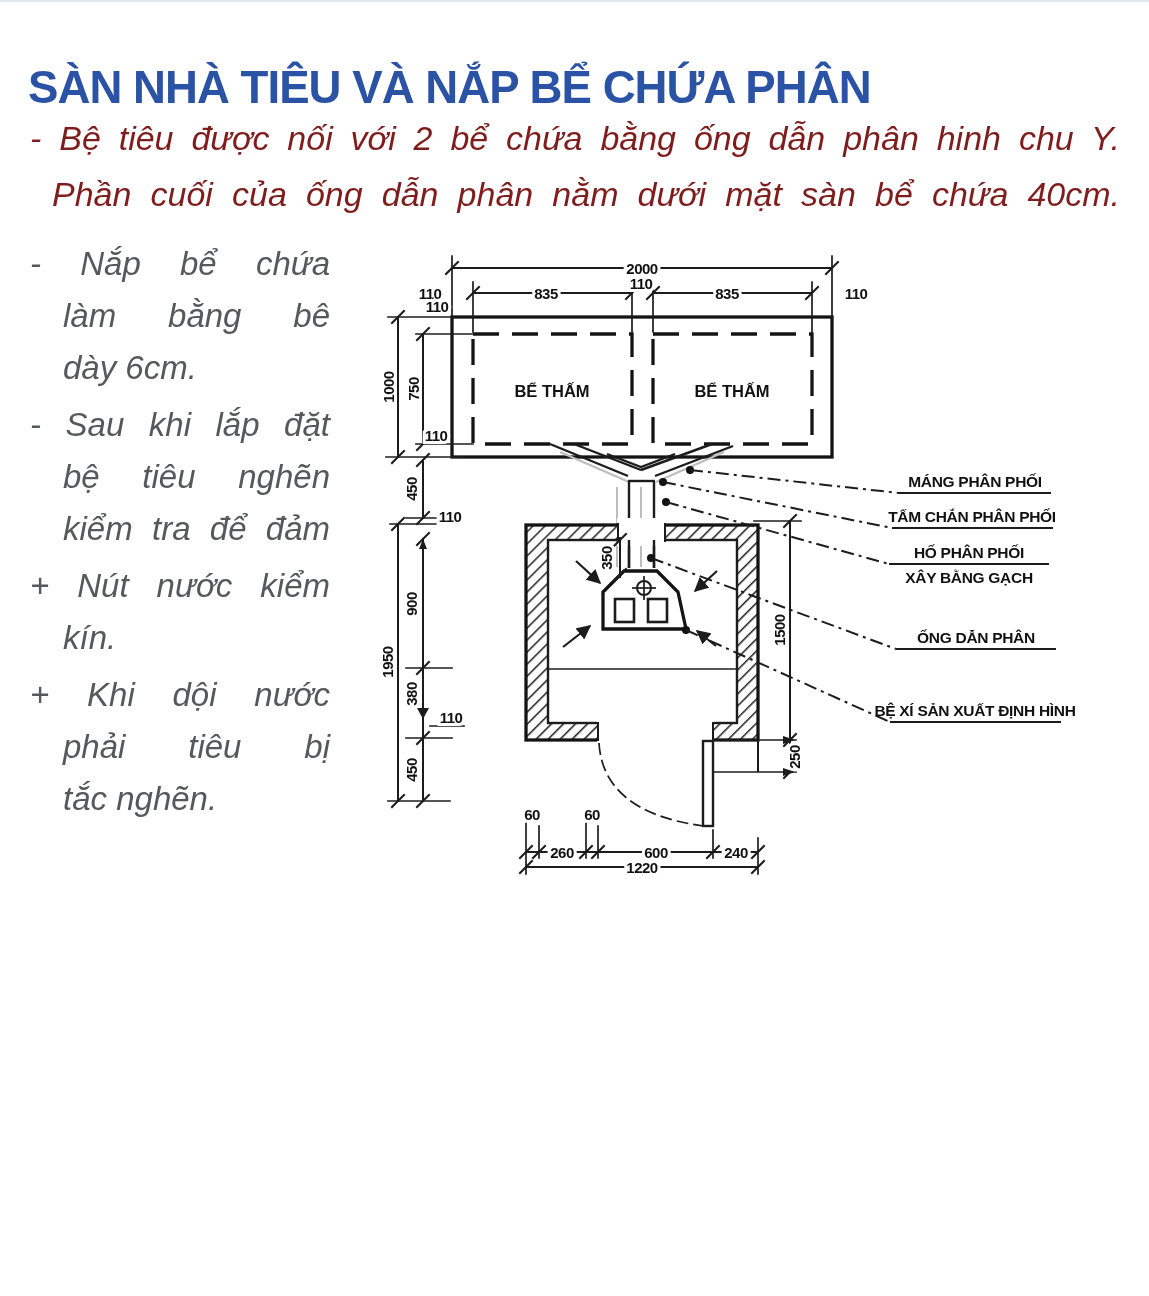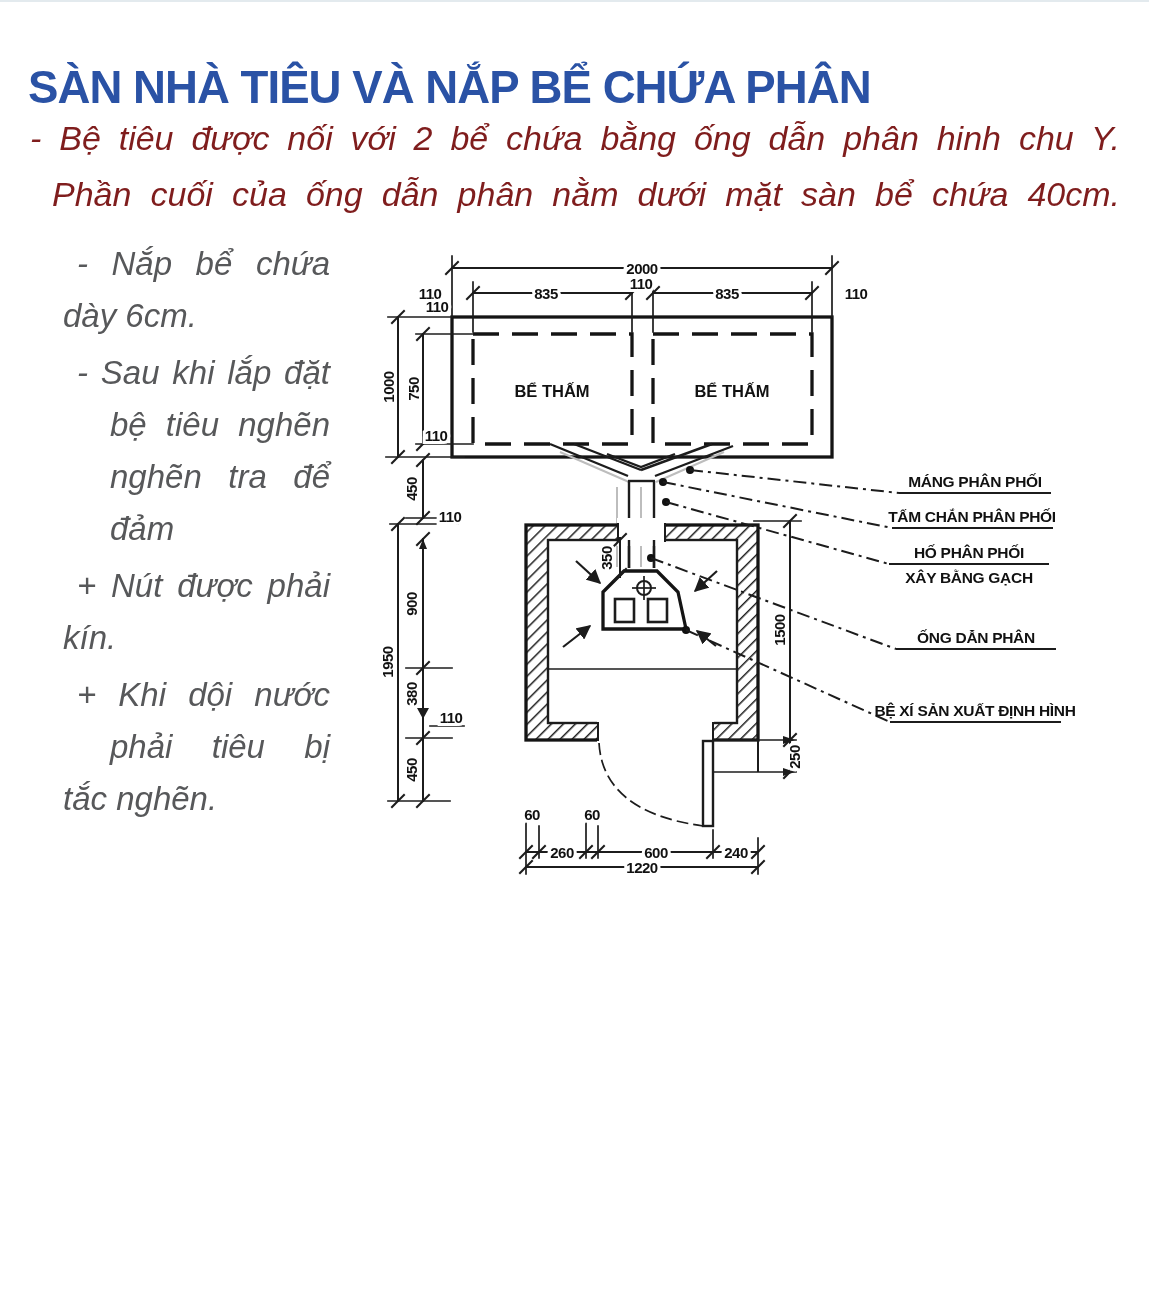--- a/index.html
+++ b/index.html
@@ -14,21 +14,21 @@
     transform:scaleX(.97);transform-origin:left top;white-space:nowrap;
   }
   .intro{position:absolute;left:30px;top:110px;width:1090px;
     font-style:italic;font-size:34px;color:#7f1d1d;}
   .intro .ln{line-height:56px;text-align:justify;text-align-last:justify;}
   .intro .ln.cont{padding-left:22px;}
   .leftcol{position:absolute;left:30px;top:238px;width:300px;
     font-style:italic;font-size:33px;color:#57585a;}
   .leftcol .para{margin-bottom:5px;}
   .leftcol .ln{line-height:52px;}
-  .leftcol .ln.just{text-align:justify;text-align-last:justify;margin-left:47px;}
+  .leftcol .ln.just{text-align:justify;text-align-last:justify;}
   .leftcol .ln.cont{padding-left:33px;}
   svg{position:absolute;left:0;top:0;}
   .dl{stroke:#1c1c1c;stroke-width:2;fill:none;}
   .el{stroke:#1c1c1c;stroke-width:1.7;fill:none;}
   .bl{stroke:#141414;stroke-width:3.3;fill:none;}
   .ml{stroke:#1c1c1c;stroke-width:2.4;fill:none;}
   .thin{stroke:#1c1c1c;stroke-width:1.7;fill:none;}
   .ghost{stroke:#bdbdbd;stroke-width:2;fill:none;}
   .ldr{stroke:#1c1c1c;stroke-width:2;fill:none;stroke-dasharray:13 5 3 5;}
   .al{stroke:#1c1c1c;stroke-width:2.2;fill:none;}
@@ -47,29 +47,30 @@
 <h1 class="title">SÀN NHÀ TIÊU VÀ NẮP BỂ CHỨA PHÂN</h1>
 
 <div class="intro">
   <div class="ln">- Bệ tiêu được nối với 2 bể chứa bằng ống dẫn phân hinh chu Y.</div>
   <div class="ln cont">Phần cuối của ống dẫn phân nằm dưới mặt sàn bể chứa 40cm.</div>
 </div>
 
 <div class="leftcol">
   <div class="para">
     <div class="ln just">- Nắp bể chứa</div>
+    <div class="ln just cont">làm bằng bê</div>
     <div class="ln cont">dày 6cm.</div>
   </div>
   <div class="para">
     <div class="ln just">- Sau khi lắp đặt</div>
     <div class="ln just cont">bệ tiêu nghẽn</div>
-    <div class="ln just cont">nghẽn tra để đảm</div>
-  </div>
-  <div class="para">
-    <div class="ln just">+ Nút được phải</div>
+    <div class="ln just cont">kiểm tra để đảm</div>
+  </div>
+  <div class="para">
+    <div class="ln just">+ Nút nước kiểm</div>
     <div class="ln cont">kín.</div>
   </div>
   <div class="para">
     <div class="ln just">+ Khi dội nước</div>
     <div class="ln just cont">phải tiêu bị</div>
     <div class="ln cont">tắc nghẽn.</div>
   </div>
 </div>
 
 <svg width="1149" height="1296" viewBox="0 0 1149 1296">

